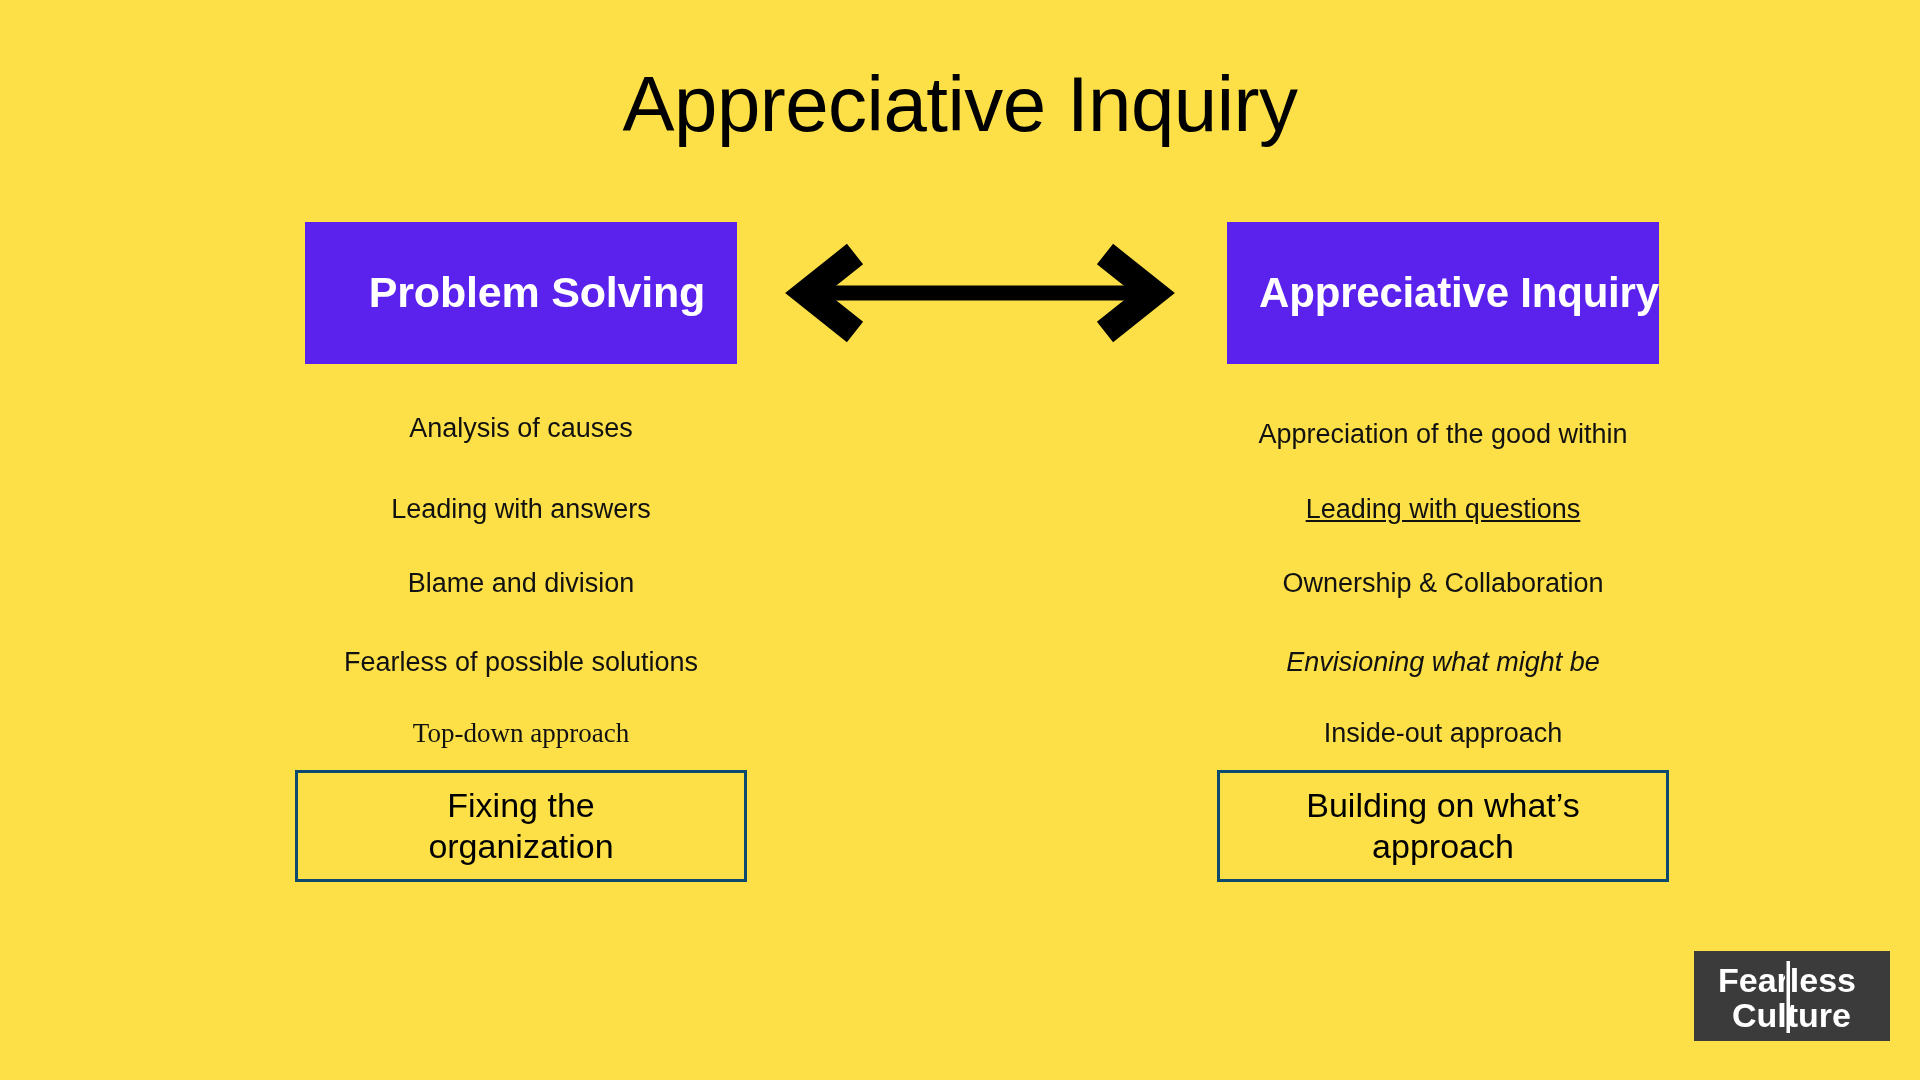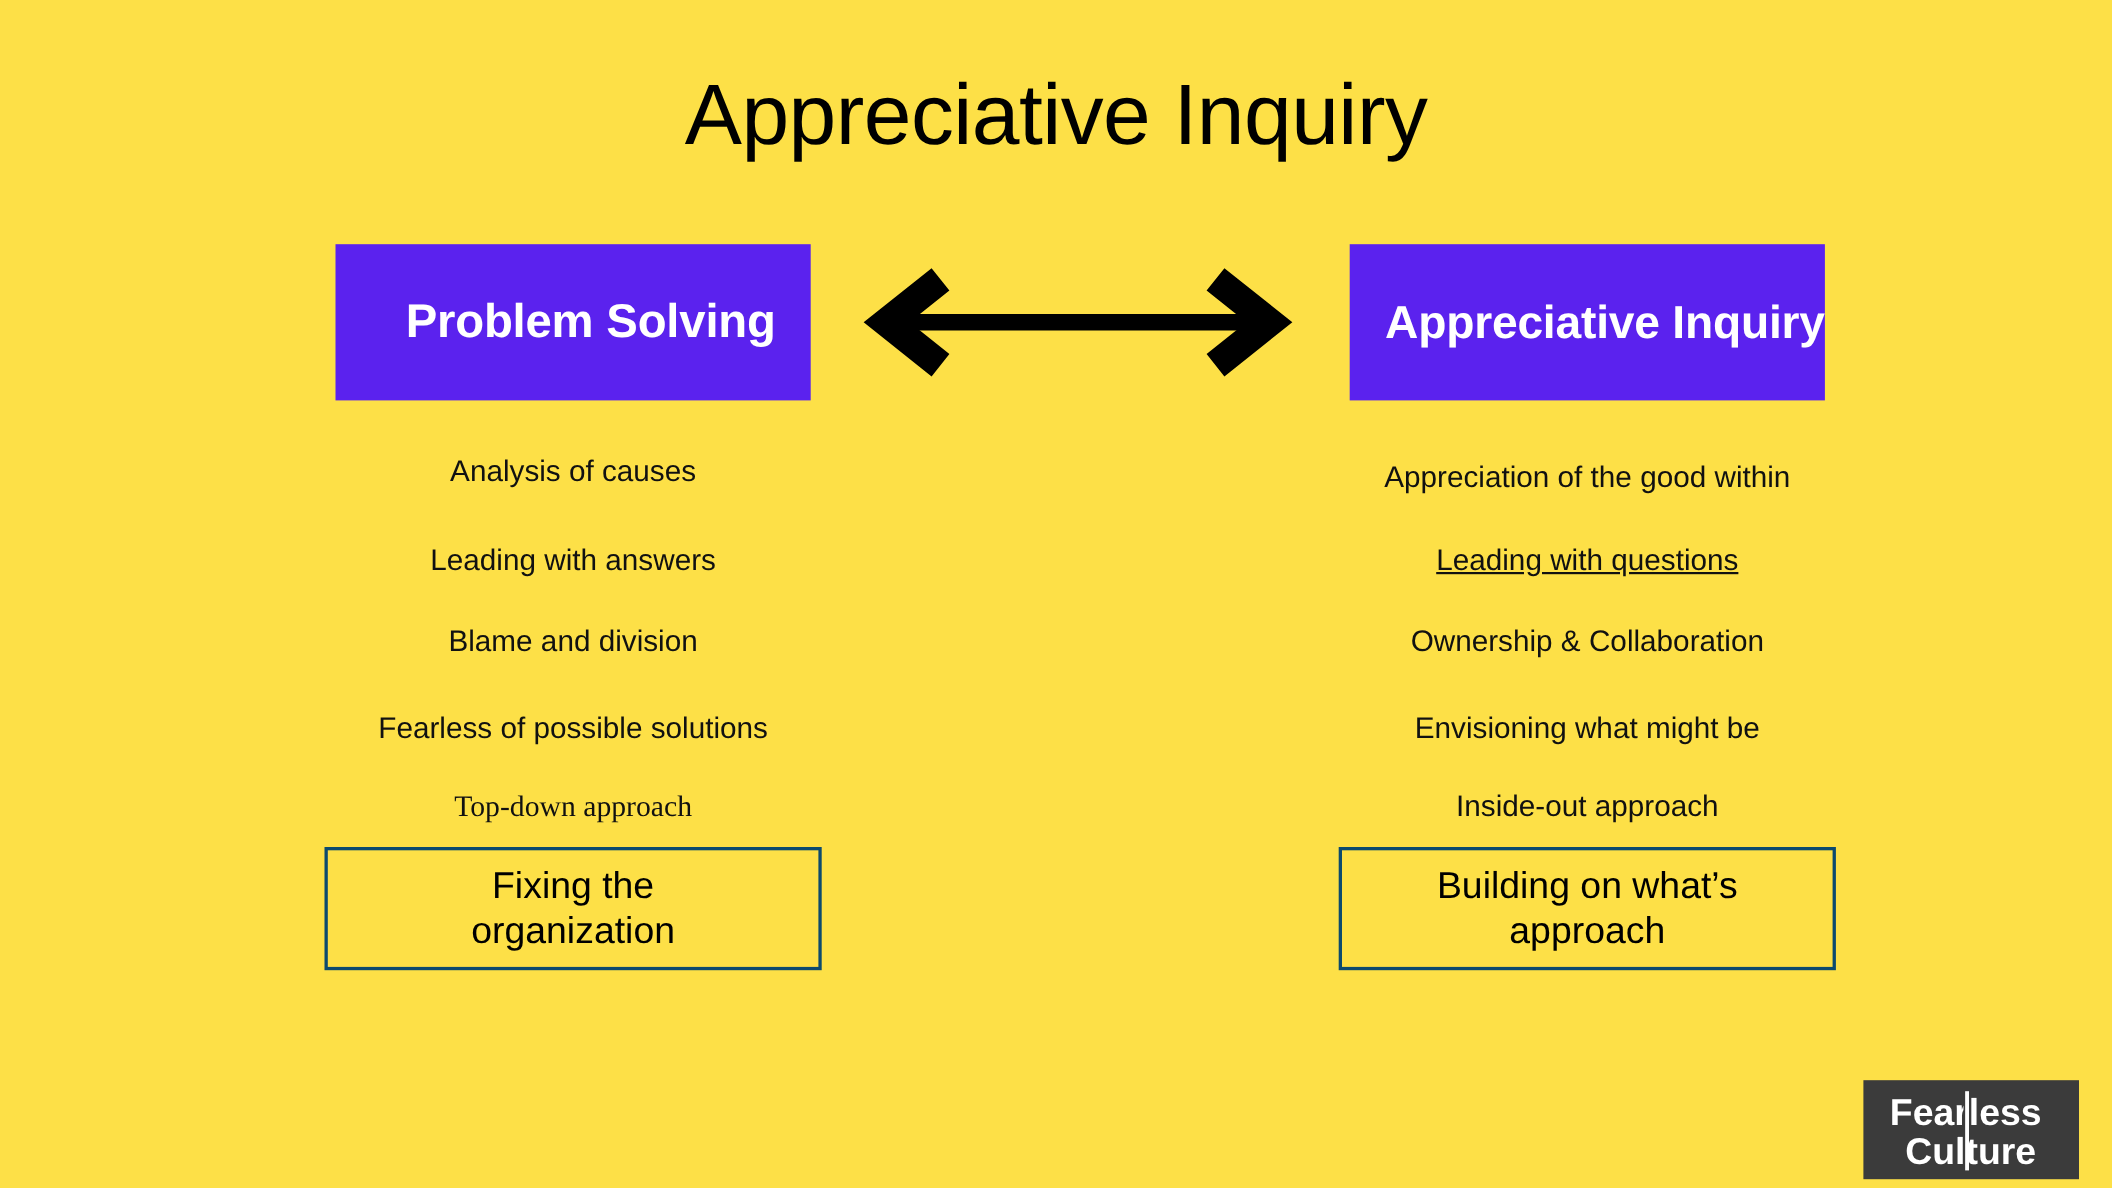--- a/index.html
+++ b/index.html
@@ -116,21 +116,21 @@
     left: 780px;
     top: 228px;
     width: 400px;
     height: 130px;
   }
 
   
   .brand-logo {
     position: absolute;
     left: 1694px;
-    top: 982px;
+    top: 951px;
     width: 196px;
     height: 90px;
     background: #3B3B3B;
   }
 
   
   .nosel { user-select: none; }
 </style>
 </head>
 <body>
@@ -165,21 +165,21 @@
   <div class="column column-right">
 
     <div class="header-chip">
       <span class="header-chip-label nosel">Appreciative Inquiry</span>
     </div>
 
     <div class="attr-list">
       <div class="attr-item nosel" style="top:196px;">Appreciation of the good within</div>
       <div class="attr-item nosel" style="top:271px;text-decoration:underline;">Leading with questions</div>
       <div class="attr-item nosel" style="top:345px;">Ownership &amp; Collaboration</div>
-      <div class="attr-item nosel" style="top:424px;">Envisioning what might be</div>
+      <div class="attr-item nosel" style="top:424px;font-style:italic;">Envisioning what might be</div>
       <div class="attr-item nosel" style="top:495px;">Inside-out approach</div>
     </div>
 
     <div class="summary-box">
       <div class="summary-box-label nosel">
         <span>Building on what’s</span><br>
         <span>approach</span>
       </div>
     </div>
 

